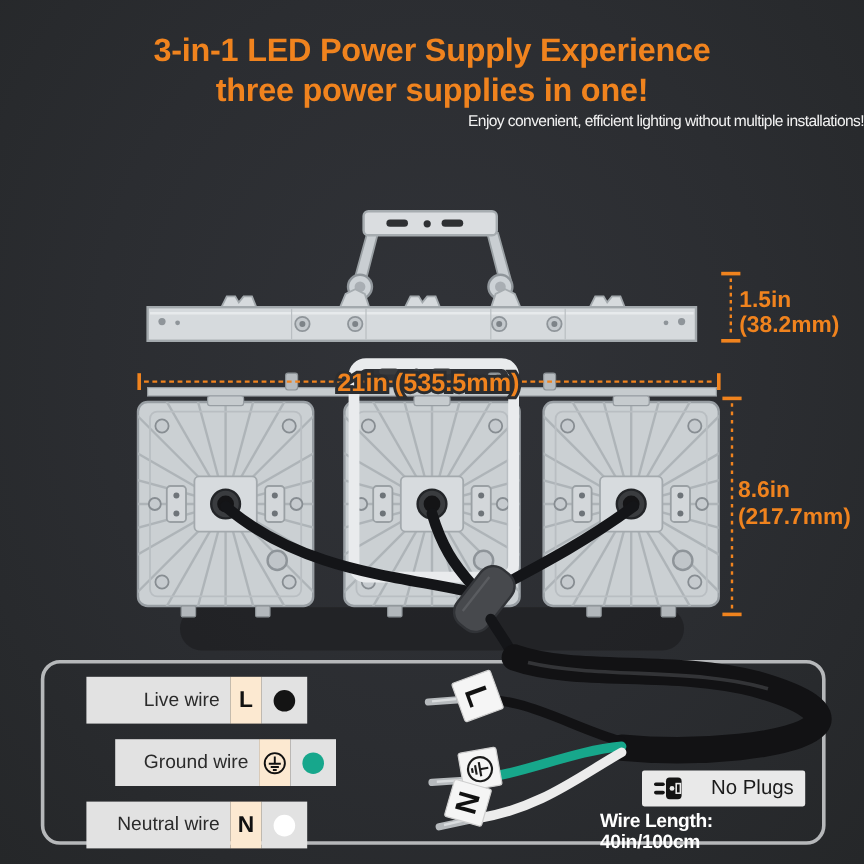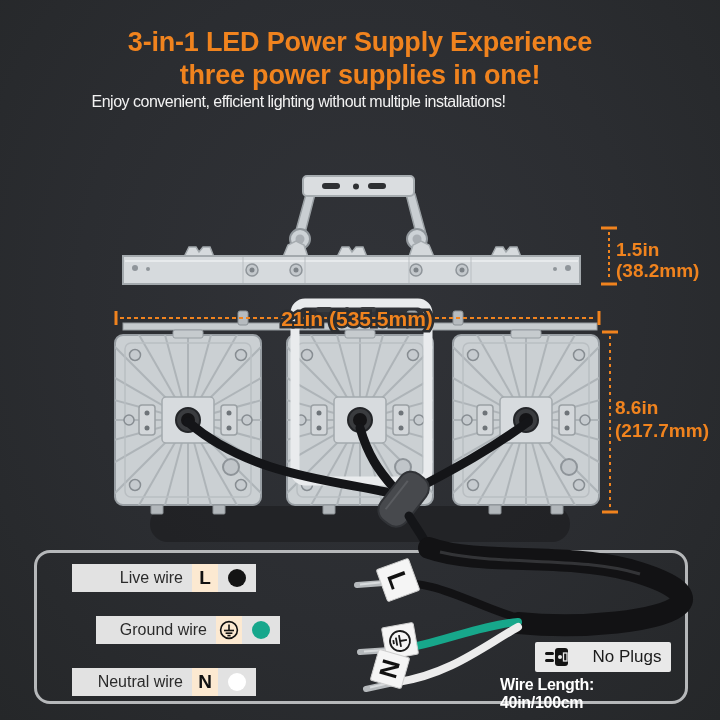--- a/index.html
+++ b/index.html
@@ -5,25 +5,25 @@
   html,body{margin:0;padding:0;}
   .page{
     position:relative;width:720px;height:720px;overflow:hidden;
     background:radial-gradient(ellipse at 50% 42%, #313338 0%, #2b2d31 55%, #252729 100%);
     font-family:"Liberation Sans", sans-serif;
   }
   .abs{position:absolute;}
   
   .title-line{width:720px;text-align:center;color:#f0831e;font-weight:bold;
     font-size:27px;letter-spacing:-0.2px;}
-  .subtitle{width:597px;text-align:center;color:#f2f2f2;font-size:16px;letter-spacing:-0.5px;}
+  .subtitle{width:720px;text-align:right;color:#f2f2f2;font-size:13px;letter-spacing:-0.5px;}
   
   .wire-panel{left:34px;top:550px;width:654px;height:154px;border:3px solid #b6b8ba;
     border-radius:16px;box-sizing:border-box;}
-  .legend-row{left:72px;width:184px;height:28px;display:flex;align-items:stretch;}
+  .legend-row{left:72px;width:184px;height:39px;display:flex;align-items:stretch;}
   .legend-label{flex:1;background:#e2e2e2;color:#2b2b2b;font-size:16px;
     display:flex;align-items:center;justify-content:flex-end;padding-right:9px;}
   .legend-symbol{width:26px;background:#fce9d1;color:#111;font-size:19px;font-weight:bold;
     display:flex;align-items:center;justify-content:center;}
   .legend-dotcell{width:38px;background:#e2e2e2;display:flex;align-items:center;justify-content:center;}
   .legend-dot{width:18px;height:18px;border-radius:50%;}
   .noplugs-box{left:535px;top:642px;width:136px;height:30px;background:#e9e9e9;border-radius:2px;
     display:flex;align-items:center;justify-content:center;gap:22px;}
   .noplugs-text{color:#1b1b1b;font-size:17px;}
   .wire-length{left:500px;top:676px;width:178px;text-align:left;color:#ffffff;

